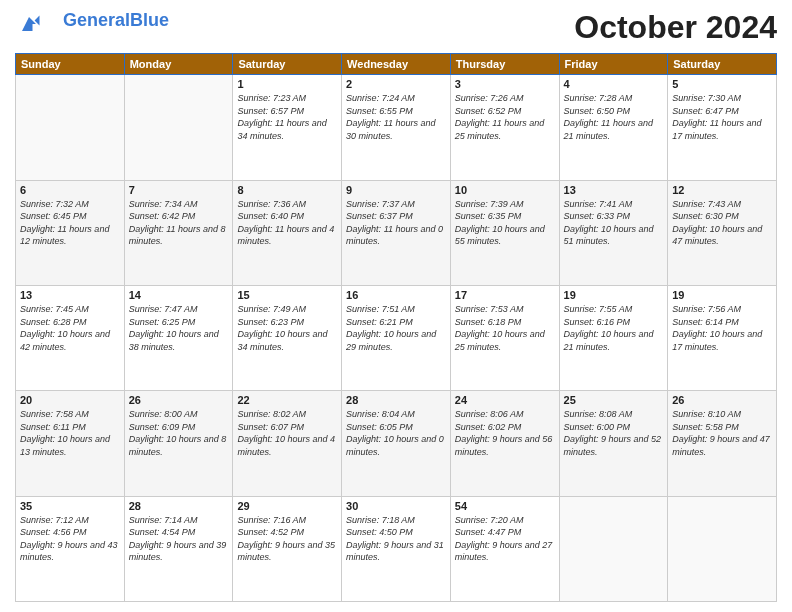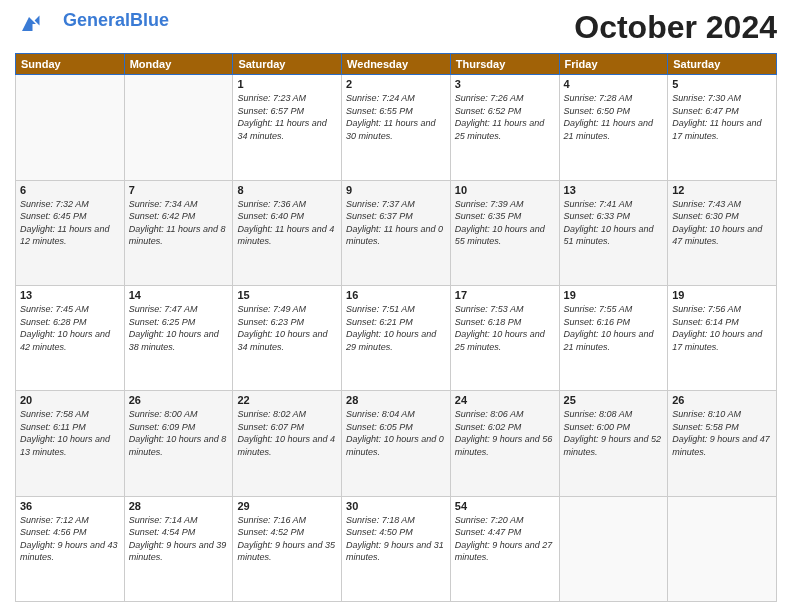--- a/index.html
+++ b/index.html
@@ -239,21 +239,21 @@
             <span class="day-num">25</span>
             <div class="day-info">Sunrise: 8:08 AM<br>Sunset: 6:00 PM<br>Daylight: 9 hours and 52 minutes.</div>
           </td>
           <td>
             <span class="day-num">26</span>
             <div class="day-info">Sunrise: 8:10 AM<br>Sunset: 5:58 PM<br>Daylight: 9 hours and 47 minutes.</div>
           </td>
         </tr>
         <tr>
           <td>
-            <span class="day-num">36</span>
+            <span class="day-num">35</span>
             <div class="day-info">Sunrise: 7:12 AM<br>Sunset: 4:56 PM<br>Daylight: 9 hours and 43 minutes.</div>
           </td>
           <td>
             <span class="day-num">28</span>
             <div class="day-info">Sunrise: 7:14 AM<br>Sunset: 4:54 PM<br>Daylight: 9 hours and 39 minutes.</div>
           </td>
           <td>
             <span class="day-num">29</span>
             <div class="day-info">Sunrise: 7:16 AM<br>Sunset: 4:52 PM<br>Daylight: 9 hours and 35 minutes.</div>
           </td>

